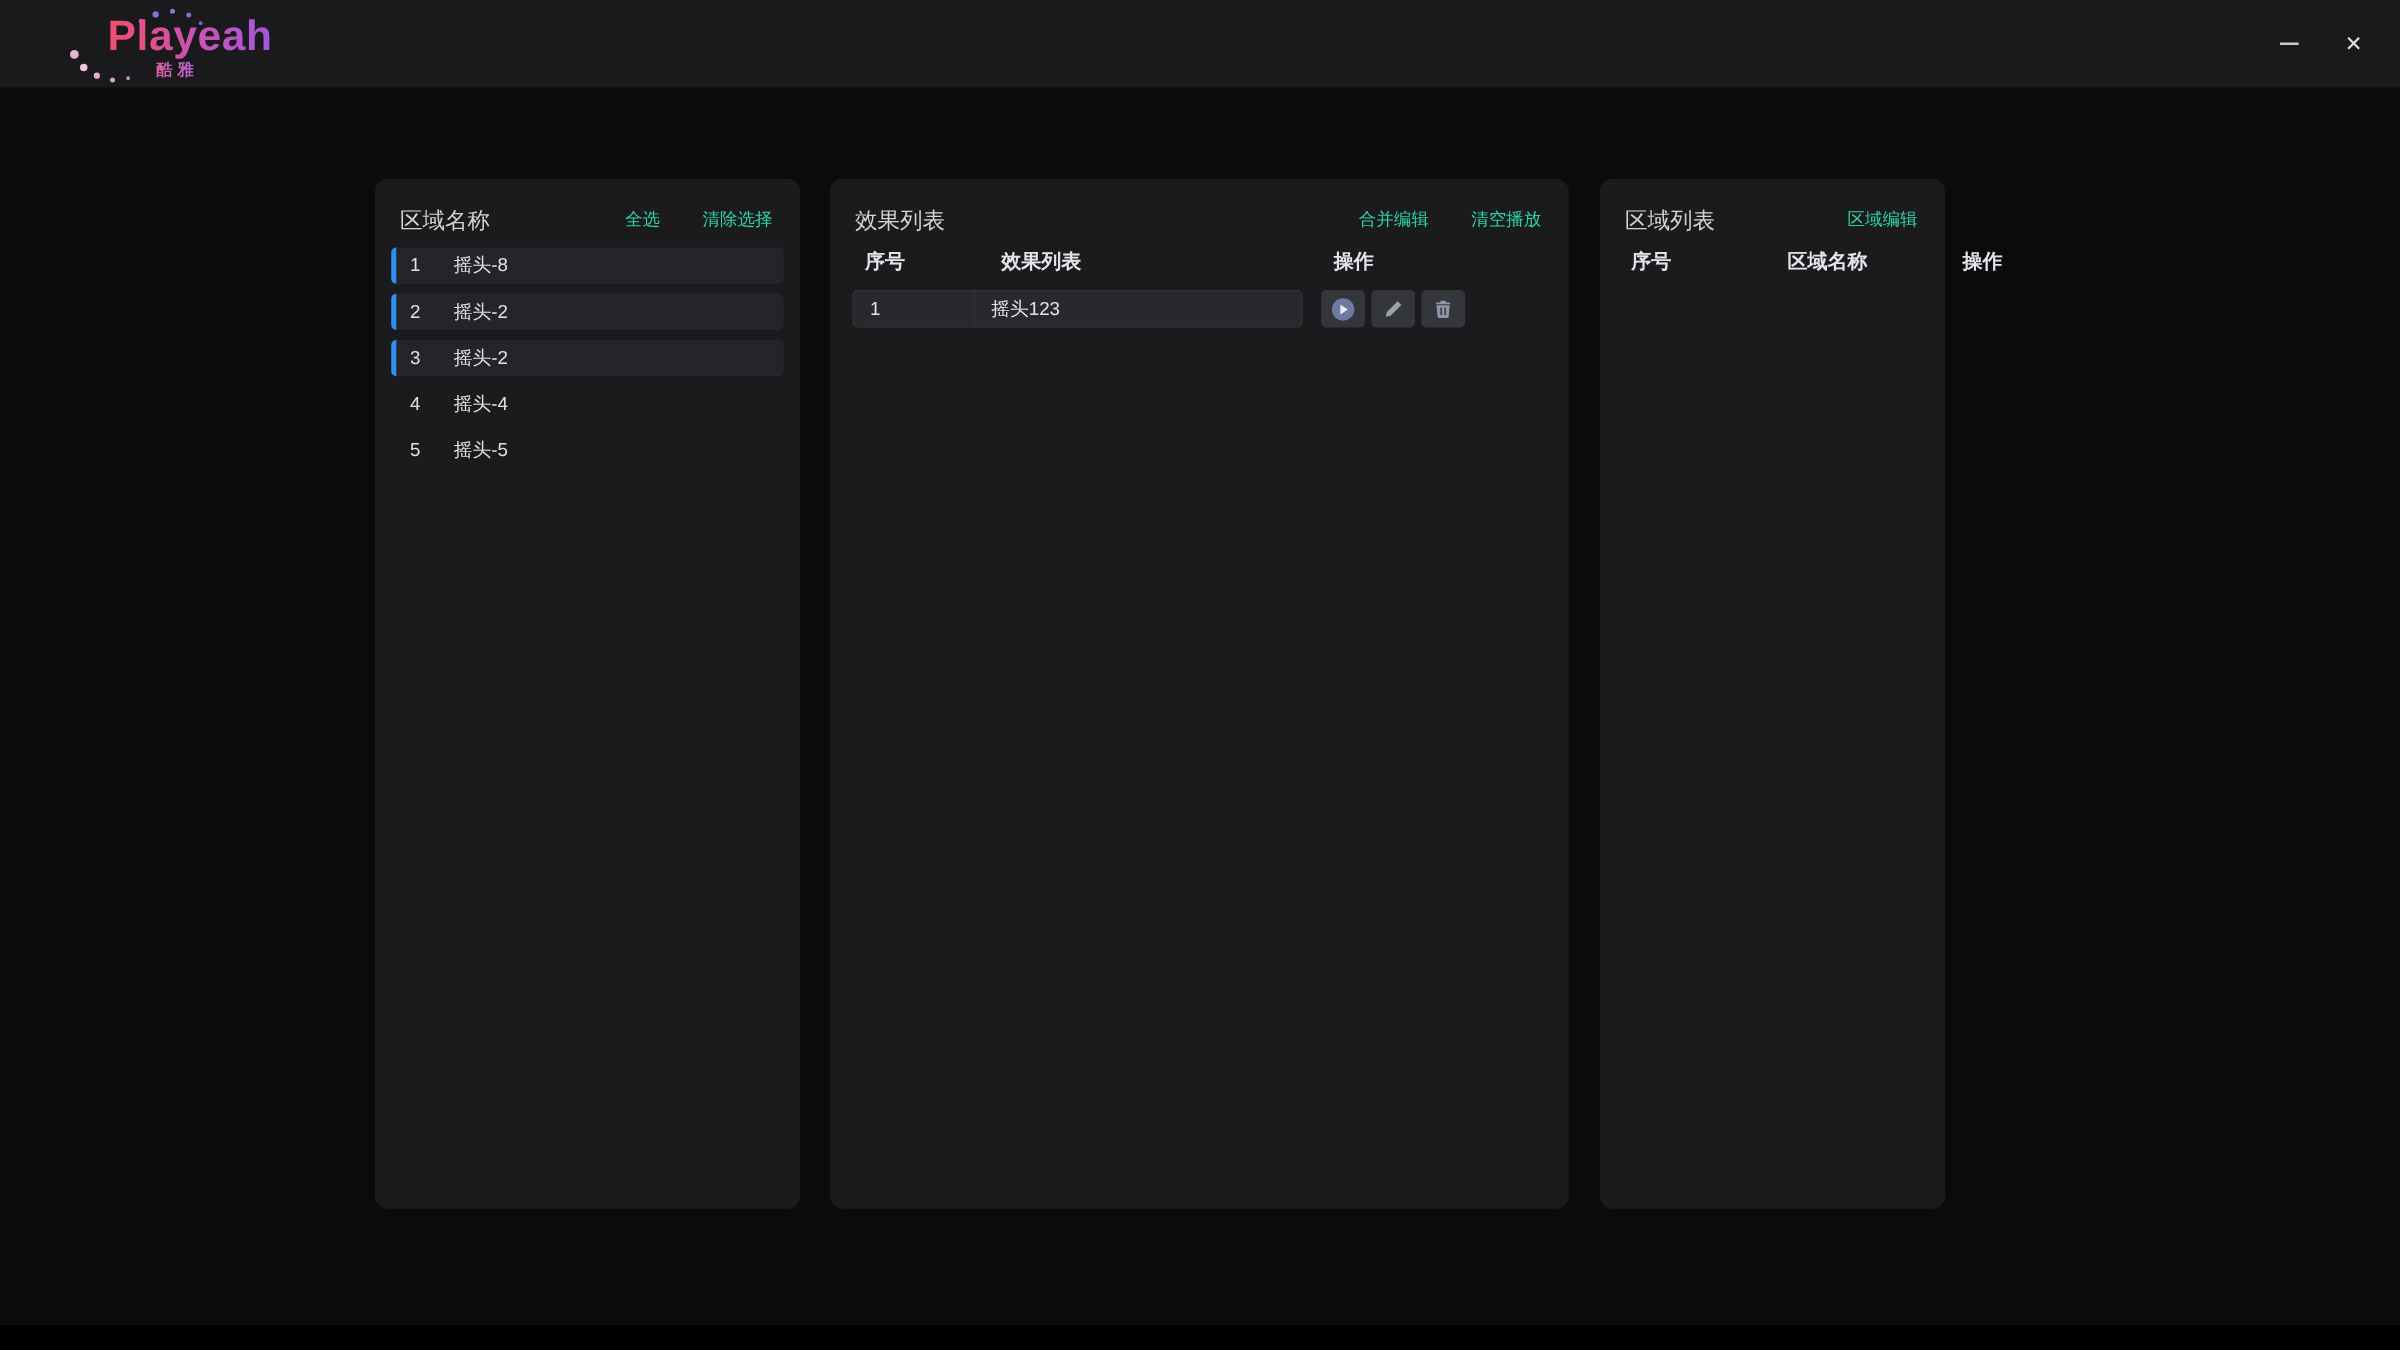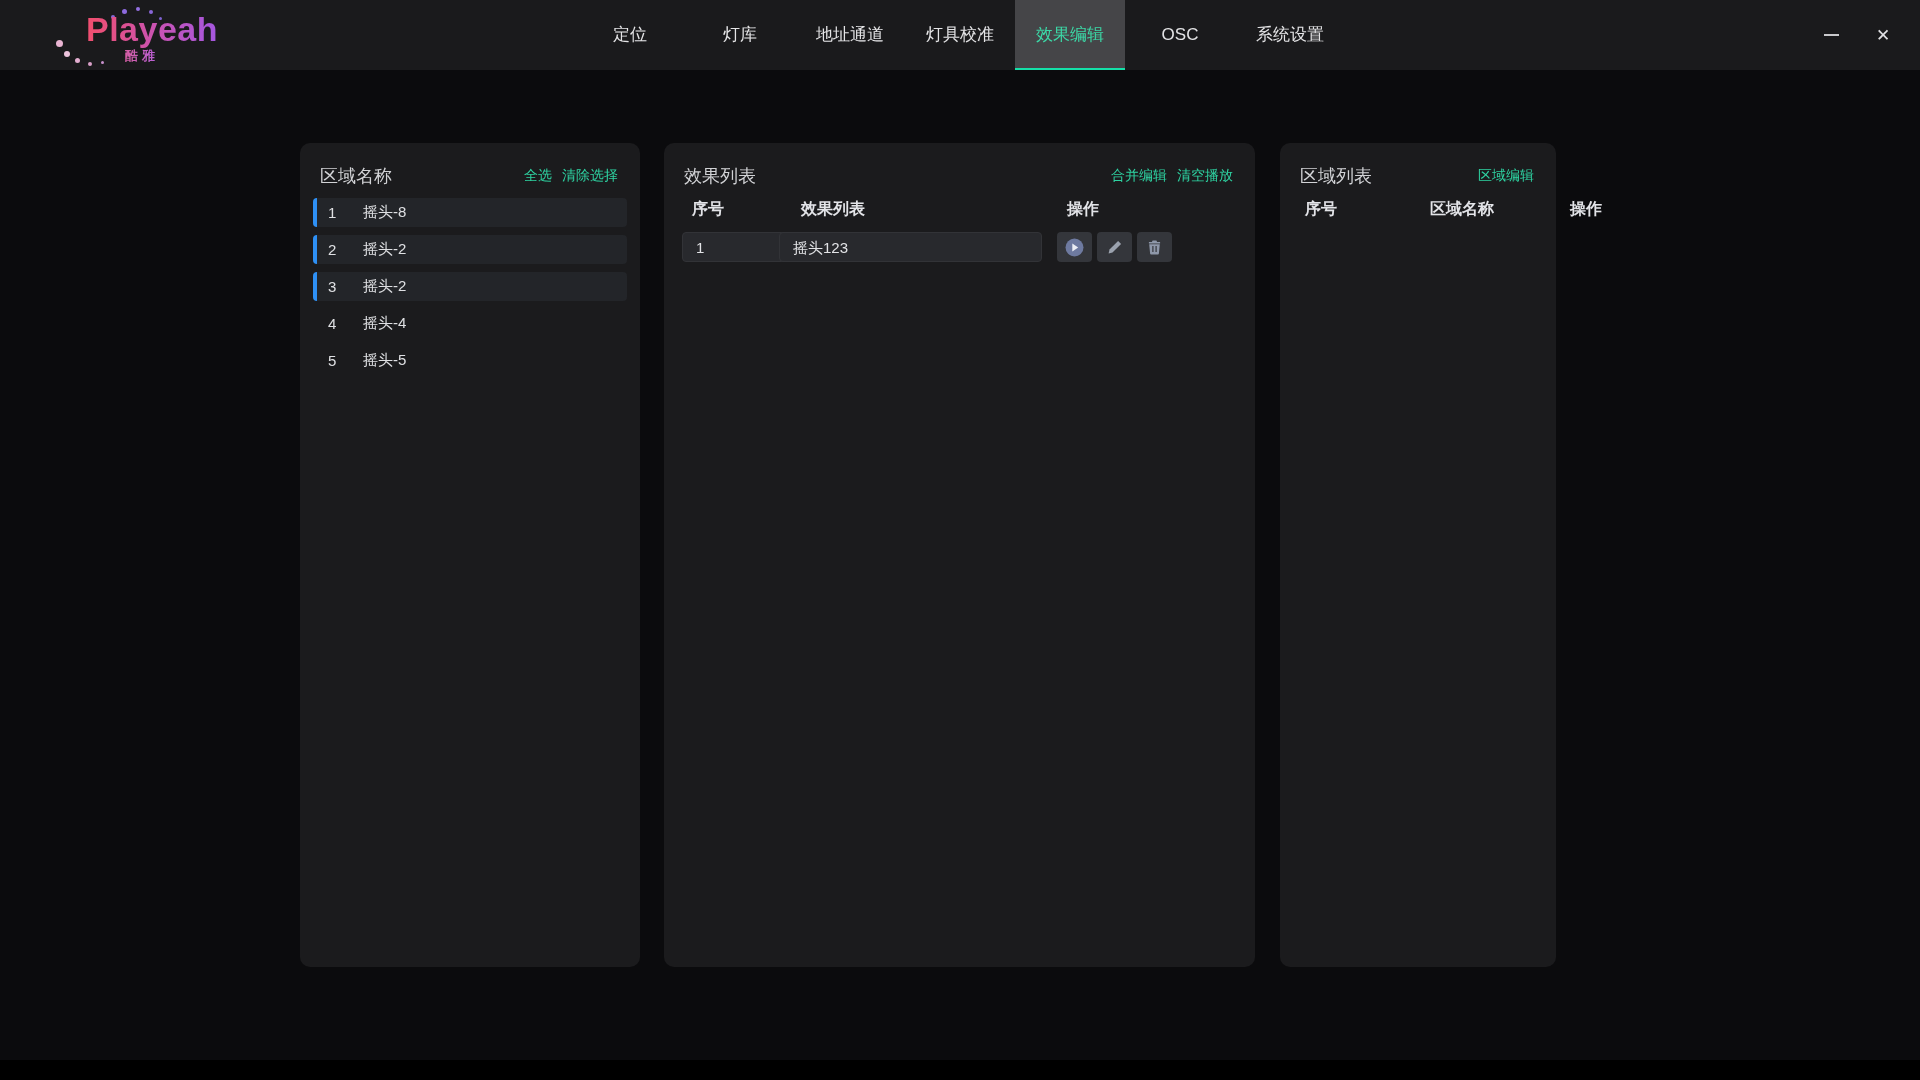--- a/index.html
+++ b/index.html
@@ -30,21 +30,21 @@
 
   
   .panel{position:absolute;top:143px;height:824px;background:#1b1b1d;border-radius:10px;}
   #panel-fixtures{left:300px;width:340px;}
   #panel-effects{left:664px;width:591px;}
   #panel-areas{left:1280px;width:276px;}
 
   .panel-header{position:absolute;top:18px;left:20px;right:22px;height:30px;
     display:flex;align-items:center;justify-content:space-between;}
   .panel-title{font-size:18px;color:#d2d3d6;}
-  .links{display:flex;gap:10px;text-align:right;}
+  .links{display:flex;gap:34px;text-align:right;}
   .link{color:#2ed3a2;font-size:14px;cursor:pointer;white-space:nowrap;}
 
   
   .fx-list{position:absolute;top:55px;left:13px;right:13px;}
   .fx-row{position:relative;height:29px;margin-bottom:8px;border-radius:4px;display:flex;
     align-items:center;font-size:15px;color:#dfe0e3;cursor:pointer;}
   .fx-row.sel{background:#232529;}
   .fx-row.sel::before{content:"";position:absolute;left:0;top:0;bottom:0;width:4px;
     background:#2e90f5;border-radius:4px 0 0 4px;}
   .fx-idx{margin-left:15px;width:35px;}
@@ -80,29 +80,20 @@
       <span class="dot" style="left:49px;top:59px;width:3px;height:3px;background:#c890cc;"></span>
       <span class="dot" style="left:59px;top:13px;width:4px;height:4px;background:#8468d8;"></span>
       <span class="dot" style="left:70px;top:7px;width:5px;height:5px;background:#8d6ade;"></span>
       <span class="dot" style="left:84px;top:5px;width:4px;height:4px;background:#9470e2;"></span>
       <span class="dot" style="left:97px;top:8px;width:4px;height:4px;background:#8a66d8;"></span>
       <span class="dot" style="left:107px;top:15px;width:3px;height:3px;background:#7e62d2;"></span>
       <div class="logo-text">Playeah</div>
       <div class="logo-sub">酷雅</div>
     </div>
 
-    <nav class="tabs">
-      <div class="tab">定位</div>
-      <div class="tab">灯库</div>
-      <div class="tab">地址通道</div>
-      <div class="tab">灯具校准</div>
-      <div class="tab active">效果编辑</div>
-      <div class="tab">OSC</div>
-      <div class="tab">系统设置</div>
-    </nav>
 
     <div class="win-controls">
       <div class="win-btn">
         <span class="min-glyph"></span>
       </div>
       <div class="win-btn">
         <span class="close-glyph">✕</span>
       </div>
     </div>
   </header>

